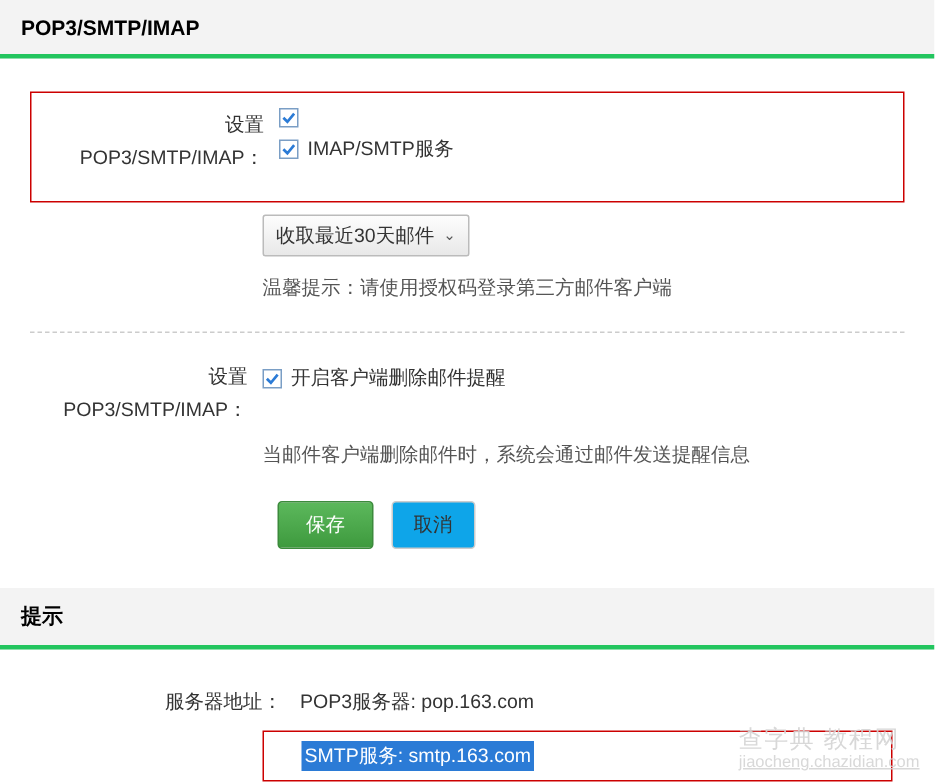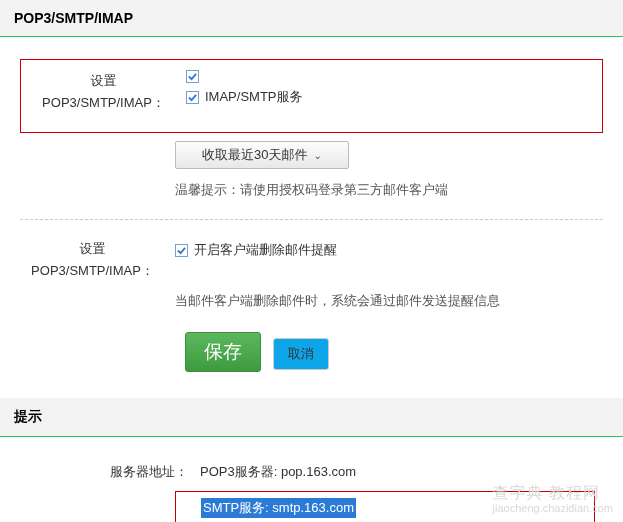--- a/index.html
+++ b/index.html
@@ -10,41 +10,41 @@
     body {
       font-family: "Microsoft YaHei", Arial, sans-serif;
       font-size: 13px;
       background: #fff;
       color: #333;
       width: 623px;
     }
     .section-header {
       background: #f3f3f3;
       padding: 10px 14px;
-      border-bottom: 1px solid #22c55e;
+      border-bottom: 3px solid #22c55e;
       font-weight: bold;
       font-size: 14px;
       color: #000;
     }
     .content-area {
       padding: 22px 20px;
     }
     .redbox {
       border: 1px solid #cc0000;
       padding: 10px;
       margin-bottom: 8px;
     }
     .form-row {
       display: flex;
       align-items: flex-start;
       margin-bottom: 8px;
     }
     .form-label {
       width: 155px;
-      text-align: center;
+      text-align: right;
       color: #333;
       padding-right: 10px;
       line-height: 22px;
       flex-shrink: 0;
     }
     .form-control {
       flex: 1;
     }
     .checkbox-row {
       display: flex;
@@ -65,21 +65,21 @@
     }
     .checkbox-icon svg {
       width: 9px;
       height: 9px;
     }
     .select-box {
       display: inline-flex;
       align-items: center;
       border: 1px solid #bbb;
       background: linear-gradient(#fdfdfd, #e8e8e8);
-      padding: 4px 26px;
+      padding: 4px 8px;
       font-size: 13px;
       color: #333;
       cursor: pointer;
       border-radius: 2px;
     }
     .select-box .chevron {
       margin-left: 6px;
       font-size: 10px;
       color: #555;
     }
@@ -93,21 +93,21 @@
     }
     .btn-row {
       margin-left: 165px;
       margin-top: 20px;
     }
     .btn-save {
       background: linear-gradient(#5cb85c, #3e9a3e);
       border: 1px solid #3c8a3c;
       color: #fff;
       padding: 6px 18px;
-      font-size: 19px;
+      font-size: 13px;
       border-radius: 3px;
       cursor: pointer;
       margin-right: 8px;
     }
     .btn-cancel {
       background: #0ea5e9;
       border: 1px solid #ccc;
       color: #333;
       padding: 6px 14px;
       font-size: 13px;
@@ -155,20 +155,21 @@
       letter-spacing: 1px;
       pointer-events: none;
       opacity: 0.9;
     }
     .watermark .sub {
       font-size: 11px;
       letter-spacing: 0;
       display: block;
       text-align: center;
       margin-top: -2px;
+      text-decoration: underline;
     }
   </style>
 </head>
 <body>
 
 <div class="section-header">
   <span>POP3/SMTP/IMAP</span>
 </div>
 
 <div class="content-area">

